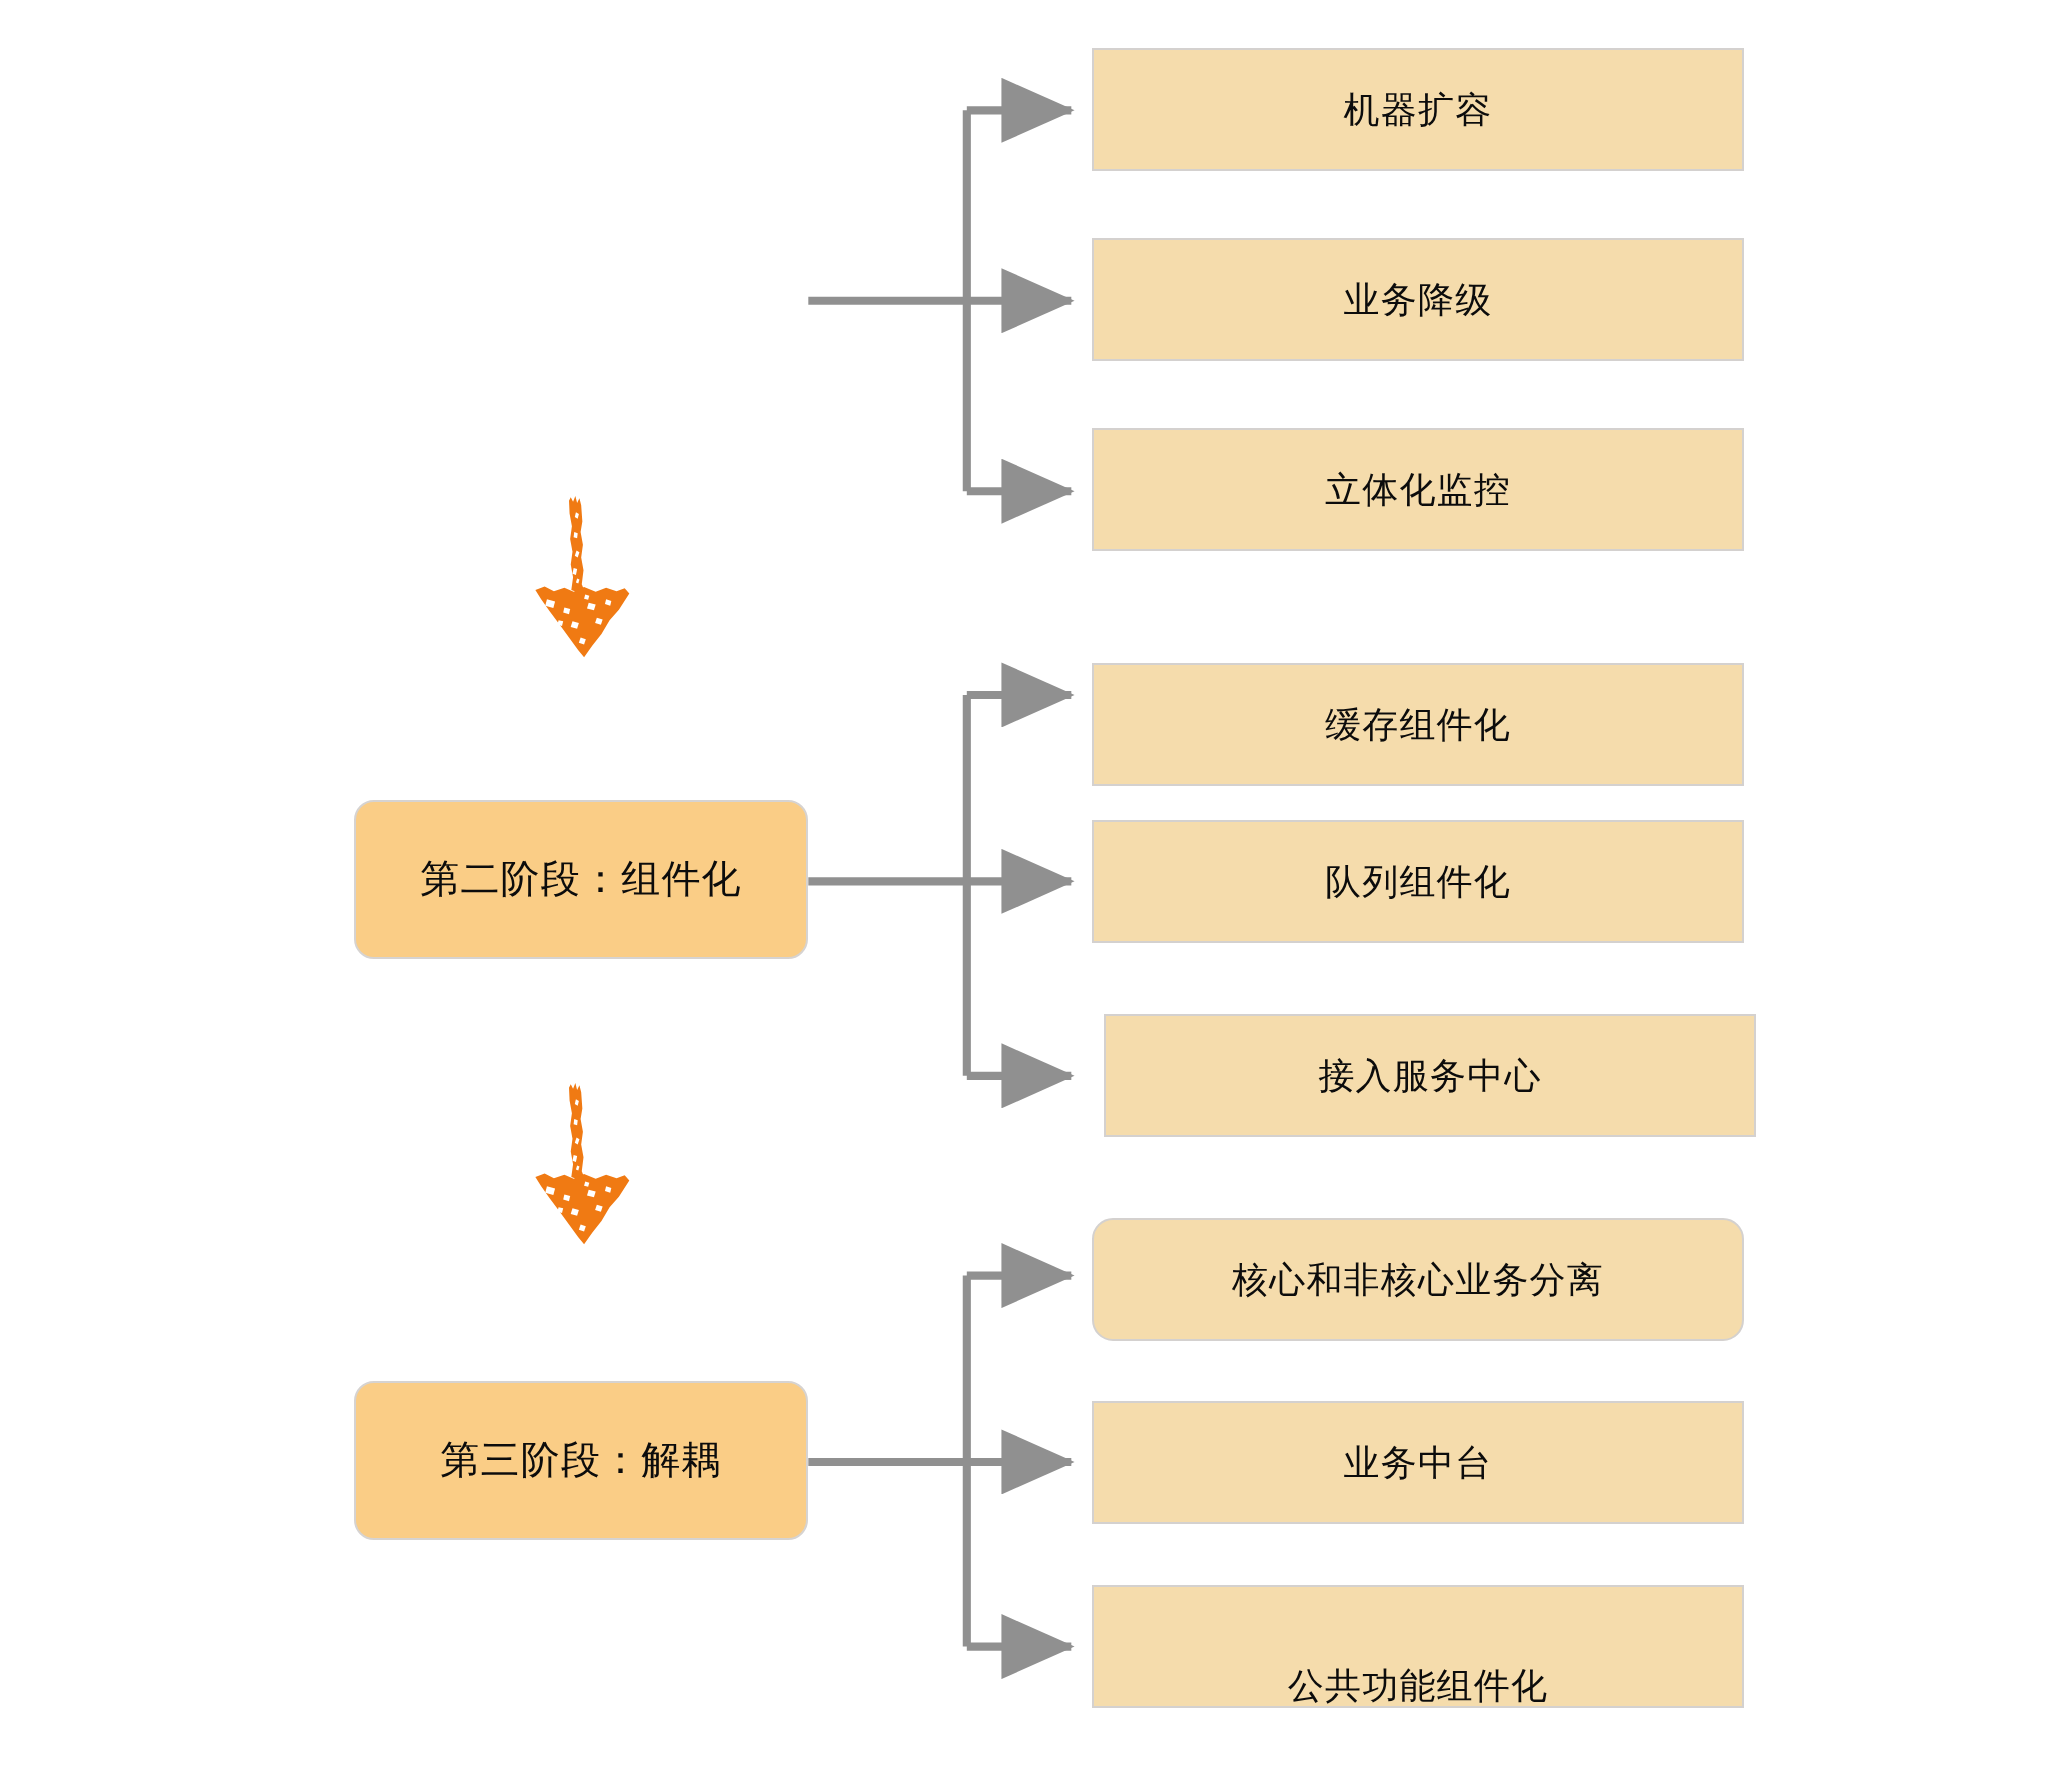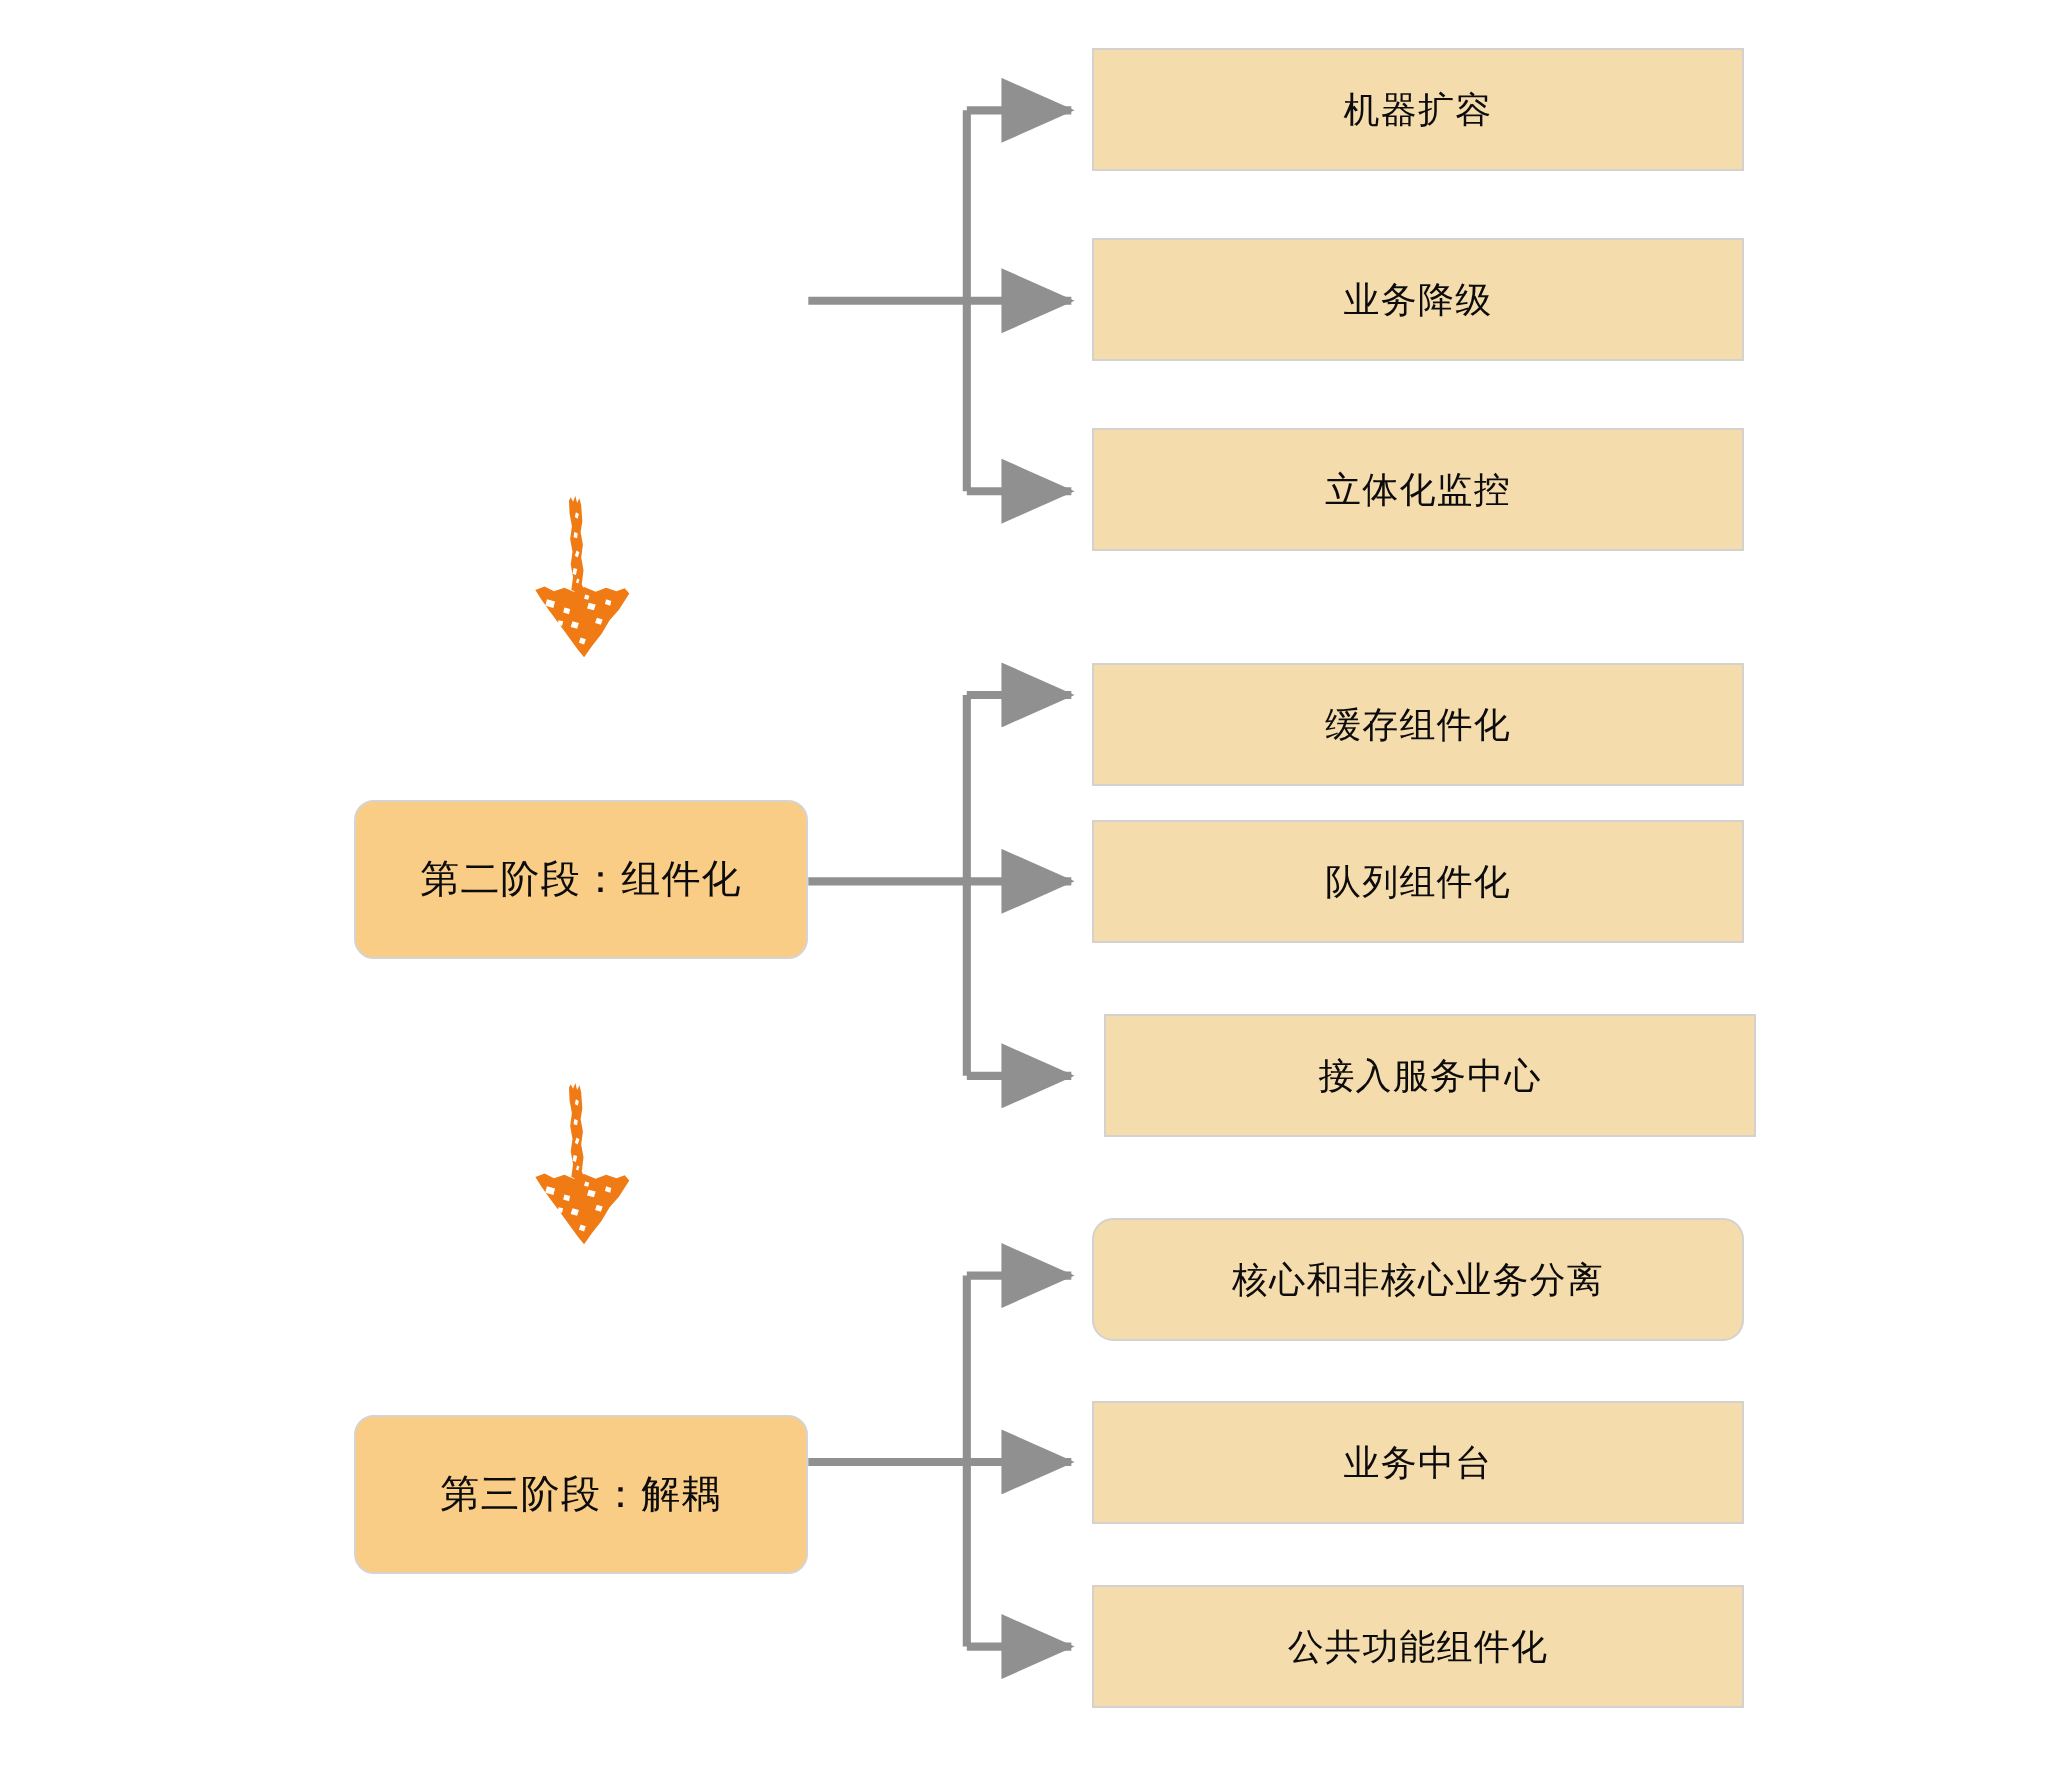--- a/index.html
+++ b/index.html
@@ -120,21 +120,21 @@
       <path d="M1665,2518 L1845,2518" stroke="#909090" stroke-width="14" fill="none" marker-end="url(#arrowhead)"></path>
       <path d="M1665,2836 L1845,2836" stroke="#909090" stroke-width="14" fill="none" marker-end="url(#arrowhead)"></path>
     </g>
   </svg>
 
 
   <div class="stage-box" style="top:800px;">
     <span class="stage-label">第二阶段：组件化</span>
   </div>
 
-  <div class="stage-box" style="top:1381px;margin-top:34px;">
+  <div class="stage-box" style="top:1381px;">
     <span class="stage-label">第三阶段：解耦</span>
   </div>
 
   <div class="item-box" style="top:48px;">
     <span class="item-label">机器扩容</span>
   </div>
   <div class="item-box" style="top:238px;">
     <span class="item-label">业务降级</span>
   </div>
   <div class="item-box" style="top:428px;">
@@ -150,21 +150,21 @@
   <div class="item-box" style="top:1014px;margin-left:12px;">
     <span class="item-label">接入服务中心</span>
   </div>
 
   <div class="item-box" style="top:1218px;border-radius:21px;">
     <span class="item-label">核心和非核心业务分离</span>
   </div>
   <div class="item-box" style="top:1401px;">
     <span class="item-label">业务中台</span>
   </div>
-  <div class="item-box" style="top:1585px;">
+  <div class="item-box" style="top:1585px;align-items:flex-end;">
     <span class="item-label">公共功能组件化</span>
   </div>
 
   <div class="flow-arrow" style="left:511px; top:476px;">
     <svg viewBox="0 0 250 330" width="145" height="192">
       <g fill="#f07a13">
 
         <path d="M100,42 L103,36 L107,44 L111,34 L114,46 L118,38 L121,50
                  L123,78 L120,96 L124,118 L121,140 L125,162 L122,186
                  L126,196 L110,198 L104,196 L107,174 L103,152 L106,130

